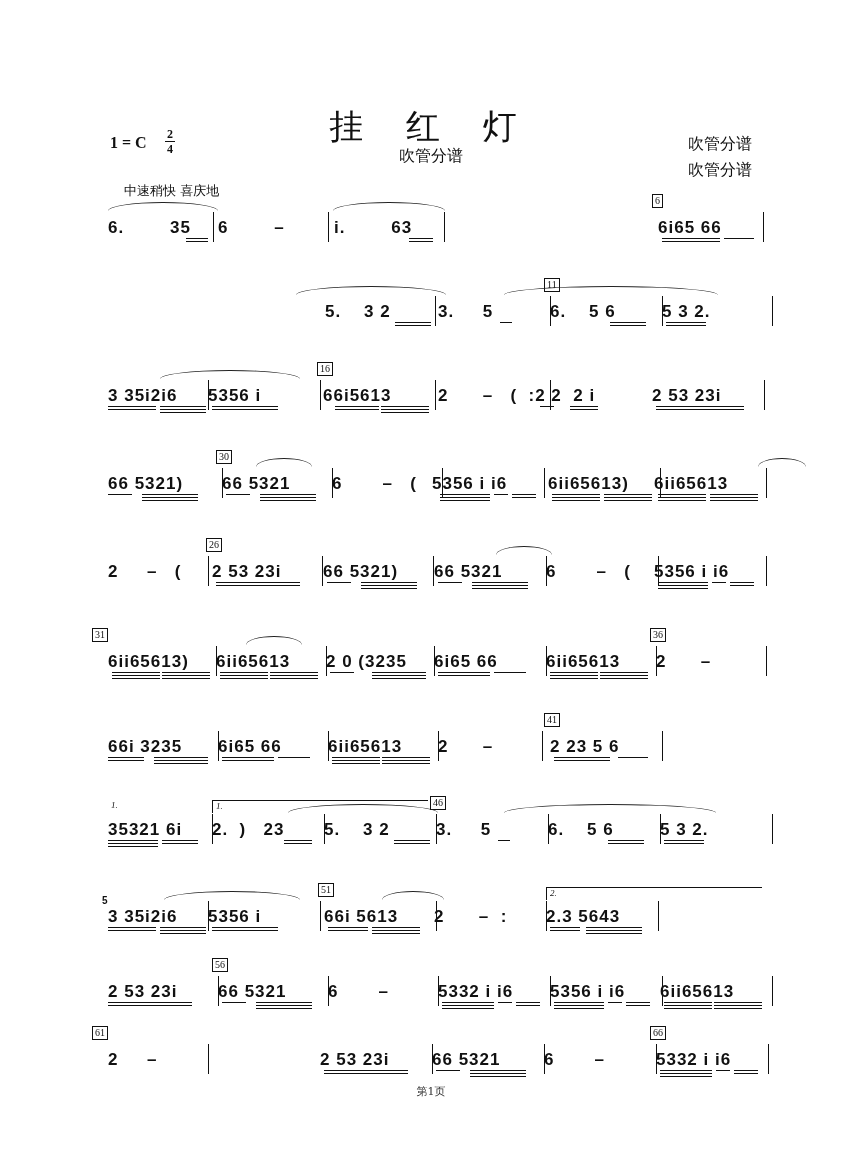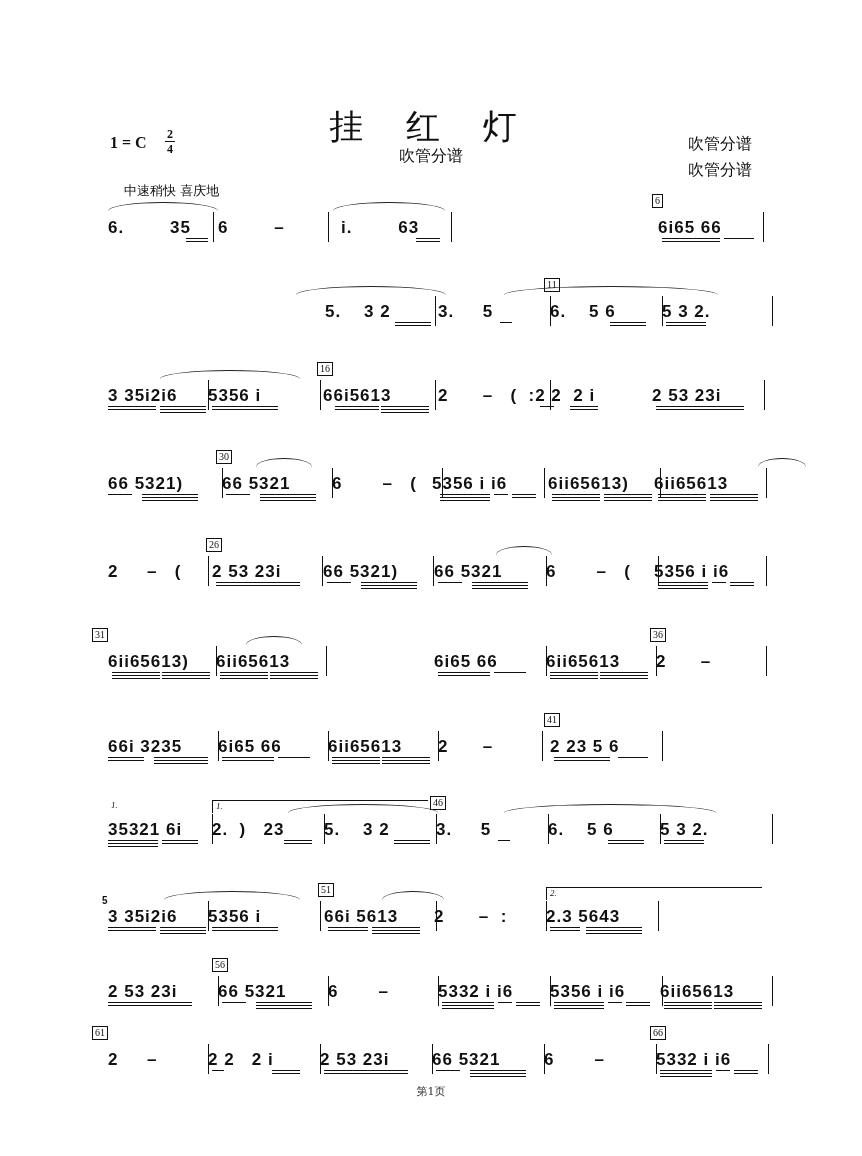--- a/index.html
+++ b/index.html
@@ -52,21 +52,21 @@
       <div class="measure" style="left: 0px; width: 105px;">
         <span class="note-seq">6.&nbsp;&nbsp;&nbsp;&nbsp;&nbsp;&nbsp;&nbsp;&nbsp;35</span>
         <div class="ul1" style="left: 78px; width: 22px; top: 30px;"></div>
         <div class="ul1" style="left: 78px; width: 22px; top: 33px;"></div>
         <div class="barline" style="left: 105px;"></div>
       </div>
       <div class="measure" style="left: 110px; width: 110px;">
         <span class="note-seq">6&nbsp;&nbsp;&nbsp;&nbsp;&nbsp;&nbsp;&nbsp;&nbsp;–</span>
         <div class="barline" style="left: 110px;"></div>
       </div>
-      <div class="measure" style="left: 233px; width: 110px;">
+      <div class="measure" style="left: 226px; width: 110px;">
         <span class="note-seq">i.&nbsp;&nbsp;&nbsp;&nbsp;&nbsp;&nbsp;&nbsp;&nbsp;63</span>
         <div class="ul1" style="left: 75px; width: 24px; top: 30px;"></div>
         <div class="ul1" style="left: 75px; width: 24px; top: 33px;"></div>
         <div class="barline" style="left: 110px;"></div>
       </div>
       <div class="measure" style="left: 550px; width: 105px;">
         <span class="note-seq">6i65&nbsp;66</span>
         <div class="ul1" style="left: 4px; width: 58px; top: 30px;"></div>
         <div class="ul1" style="left: 4px; width: 58px; top: 33px;"></div>
         <div class="ul1" style="left: 66px; width: 30px; top: 30px;"></div>
@@ -258,20 +258,28 @@
       </div>
       <div class="measure" style="left: 108px; width: 110px;">
         <span class="note-seq">6ii65613</span>
         <div class="ul1" style="left: 4px; width: 48px; top: 30px;"></div>
         <div class="ul1" style="left: 4px; width: 48px; top: 33px;"></div>
         <div class="ul1" style="left: 4px; width: 48px; top: 36px;"></div>
         <div class="ul1" style="left: 54px; width: 48px; top: 30px;"></div>
         <div class="ul1" style="left: 54px; width: 48px; top: 33px;"></div>
         <div class="ul1" style="left: 54px; width: 48px; top: 36px;"></div>
         <div class="barline" style="left: 110px;"></div>
+      </div>
+      <div class="measure" style="left: 218px; width: 108px;">
+        <span class="note-seq">2&nbsp;0&nbsp;(3235</span>
+        <div class="ul1" style="left: 4px; width: 24px; top: 30px;"></div>
+        <div class="ul1" style="left: 46px; width: 54px; top: 30px;"></div>
+        <div class="ul1" style="left: 46px; width: 54px; top: 33px;"></div>
+        <div class="ul1" style="left: 46px; width: 54px; top: 36px;"></div>
+        <div class="barline" style="left: 108px;"></div>
       </div>
       <div class="measure" style="left: 326px; width: 112px;">
         <span class="note-seq">6i65&nbsp;66</span>
         <div class="ul1" style="left: 4px; width: 52px; top: 30px;"></div>
         <div class="ul1" style="left: 4px; width: 52px; top: 33px;"></div>
         <div class="ul1" style="left: 60px; width: 32px; top: 30px;"></div>
         <div class="barline" style="left: 112px;"></div>
       </div>
       <div class="measure" style="left: 438px; width: 110px;">
         <span class="note-seq">6ii65613</span>
@@ -469,27 +477,20 @@
         <div class="ul1" style="left: 54px; width: 48px; top: 36px;"></div>
         <div class="barline" style="left: 112px;"></div>
       </div>
     </div>
     <div class="row" style="top: 1040px;">
       <div class="measure" style="left: 0px; width: 100px;">
         <span class="note-seq">2&nbsp;&nbsp;&nbsp;&nbsp;&nbsp;–</span>
         <div class="rehearsal" style="left: -16px; top: -14px;">61</div>
         <div class="barline" style="left: 100px;"></div>
       </div>
-      <div class="measure" style="left: 100px; width: 112px;">
-        <span class="note-seq">2&nbsp;2&nbsp;&nbsp;&nbsp;2&nbsp;i</span>
-        <div class="ul1" style="left: 4px; width: 12px; top: 30px;"></div>
-        <div class="ul1" style="left: 64px; width: 28px; top: 30px;"></div>
-        <div class="ul1" style="left: 64px; width: 28px; top: 33px;"></div>
-        <div class="barline" style="left: 112px;"></div>
-      </div>
       <div class="measure" style="left: 212px; width: 112px;">
         <span class="note-seq">2&nbsp;53&nbsp;23i</span>
         <div class="ul1" style="left: 4px; width: 84px; top: 30px;"></div>
         <div class="ul1" style="left: 4px; width: 84px; top: 33px;"></div>
         <div class="barline" style="left: 112px;"></div>
       </div>
       <div class="measure" style="left: 324px; width: 112px;">
         <span class="note-seq">66&nbsp;5321</span>
         <div class="ul1" style="left: 4px; width: 24px; top: 30px;"></div>
         <div class="ul1" style="left: 38px; width: 56px; top: 30px;"></div>

